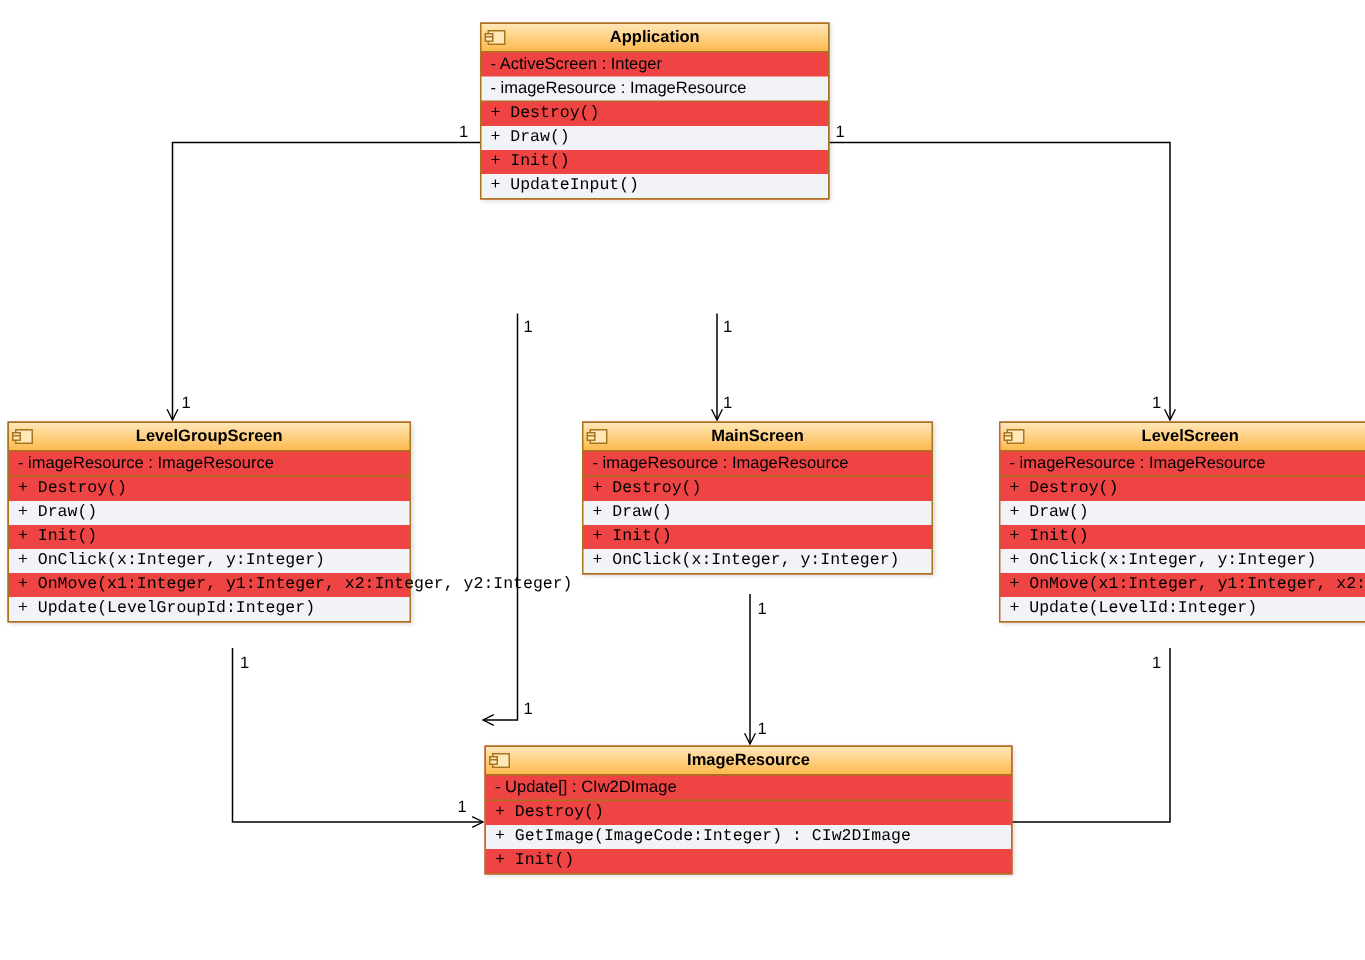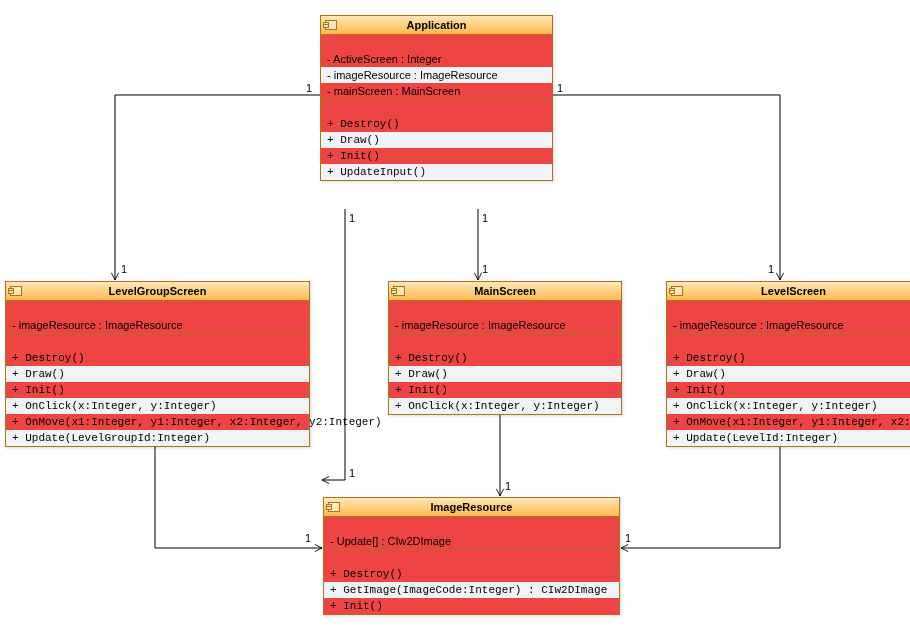--- a/index.html
+++ b/index.html
@@ -43,21 +43,20 @@
     left: -3px;
     width: 4px;
     height: 2px;
     border: 1px solid #a8751f;
     background: #ffe7b8;
   }
   .class-icon::before { top: 1px; }
   .class-icon::after  { bottom: 1px; }
   .section {
     border-bottom: 1px solid #a8751f;
-    margin-top: 16px;
   }
   .section:last-child { border-bottom: none; font-family: Liberation Mono, monospace; }
   .row {
     padding: 2px 6px;
     white-space: nowrap;
   }
   .row.alt { background: #f1f3f6; }
 
   svg.connectors {
     position: absolute;
@@ -113,31 +112,30 @@
 <div class="mult" style="left:625px; top:532px;">1</div>
 
 <div class="class-box" style="left:320px; top:15px; width:233px;">
   <div class="class-header">
     <span class="class-icon"></span>
     <span>Application</span>
   </div>
   <div class="section">
     <div class="row">- ActiveScreen : Integer</div>
     <div class="row alt">- imageResource : ImageResource</div>
-    <div class="row">- mainScreen : MainScreen</div>
   </div>
   <div class="section">
     <div class="row">+ Destroy()</div>
     <div class="row alt">+ Draw()</div>
     <div class="row">+ Init()</div>
     <div class="row alt">+ UpdateInput()</div>
   </div>
 </div>
 
-<div class="class-box" style="left:5px; top:281px; width:305px;">
+<div class="class-box" style="left:5px; top:281px; width:269px;">
   <div class="class-header">
     <span class="class-icon"></span>
     <span>LevelGroupScreen</span>
   </div>
   <div class="section">
     <div class="row">- imageResource : ImageResource</div>
   </div>
   <div class="section">
     <div class="row">+ Destroy()</div>
     <div class="row alt">+ Draw()</div>
@@ -175,21 +173,21 @@
   <div class="section">
     <div class="row">+ Destroy()</div>
     <div class="row alt">+ Draw()</div>
     <div class="row">+ Init()</div>
     <div class="row alt">+ OnClick(x:Integer, y:Integer)</div>
     <div class="row">+ OnMove(x1:Integer, y1:Integer, x2:Integer, y2:Integer)</div>
     <div class="row alt">+ Update(LevelId:Integer)</div>
   </div>
 </div>
 
-<div class="class-box" style="left:323px; top:497px; width:297px;">
+<div class="class-box" style="left:323px; top:497px; width:352px;">
   <div class="class-header">
     <span class="class-icon"></span>
     <span>ImageResource</span>
   </div>
   <div class="section">
     <div class="row">- Update[] : CIw2DImage</div>
   </div>
   <div class="section">
     <div class="row">+ Destroy()</div>
     <div class="row alt">+ GetImage(ImageCode:Integer) : CIw2DImage</div>

